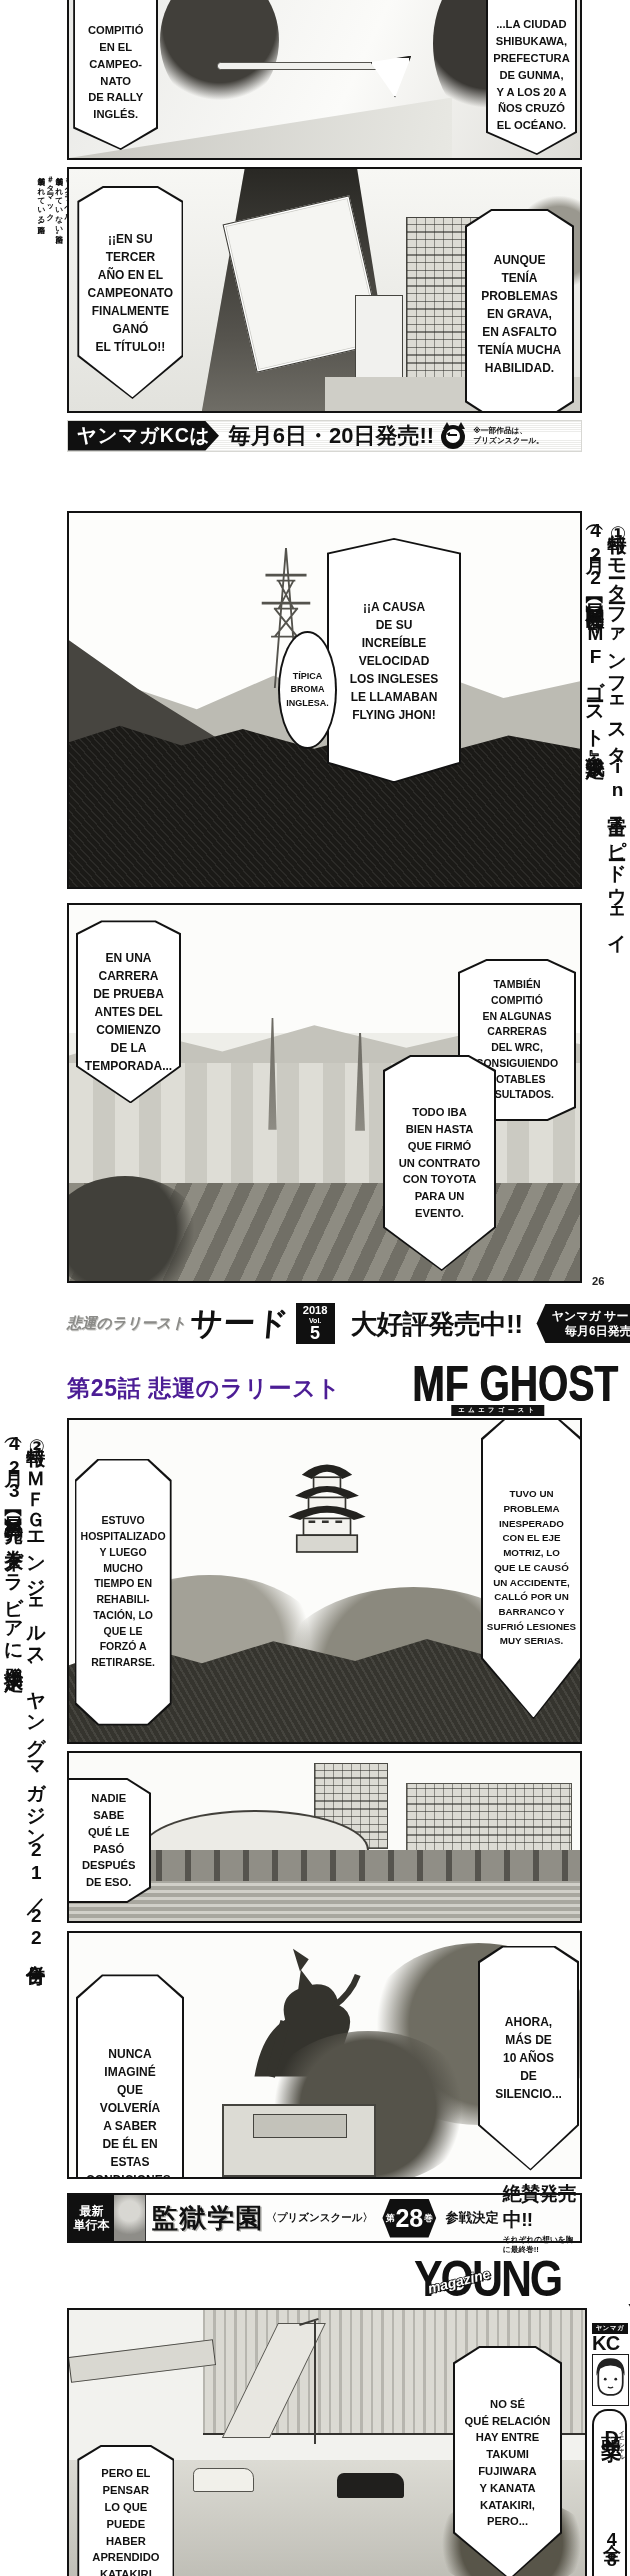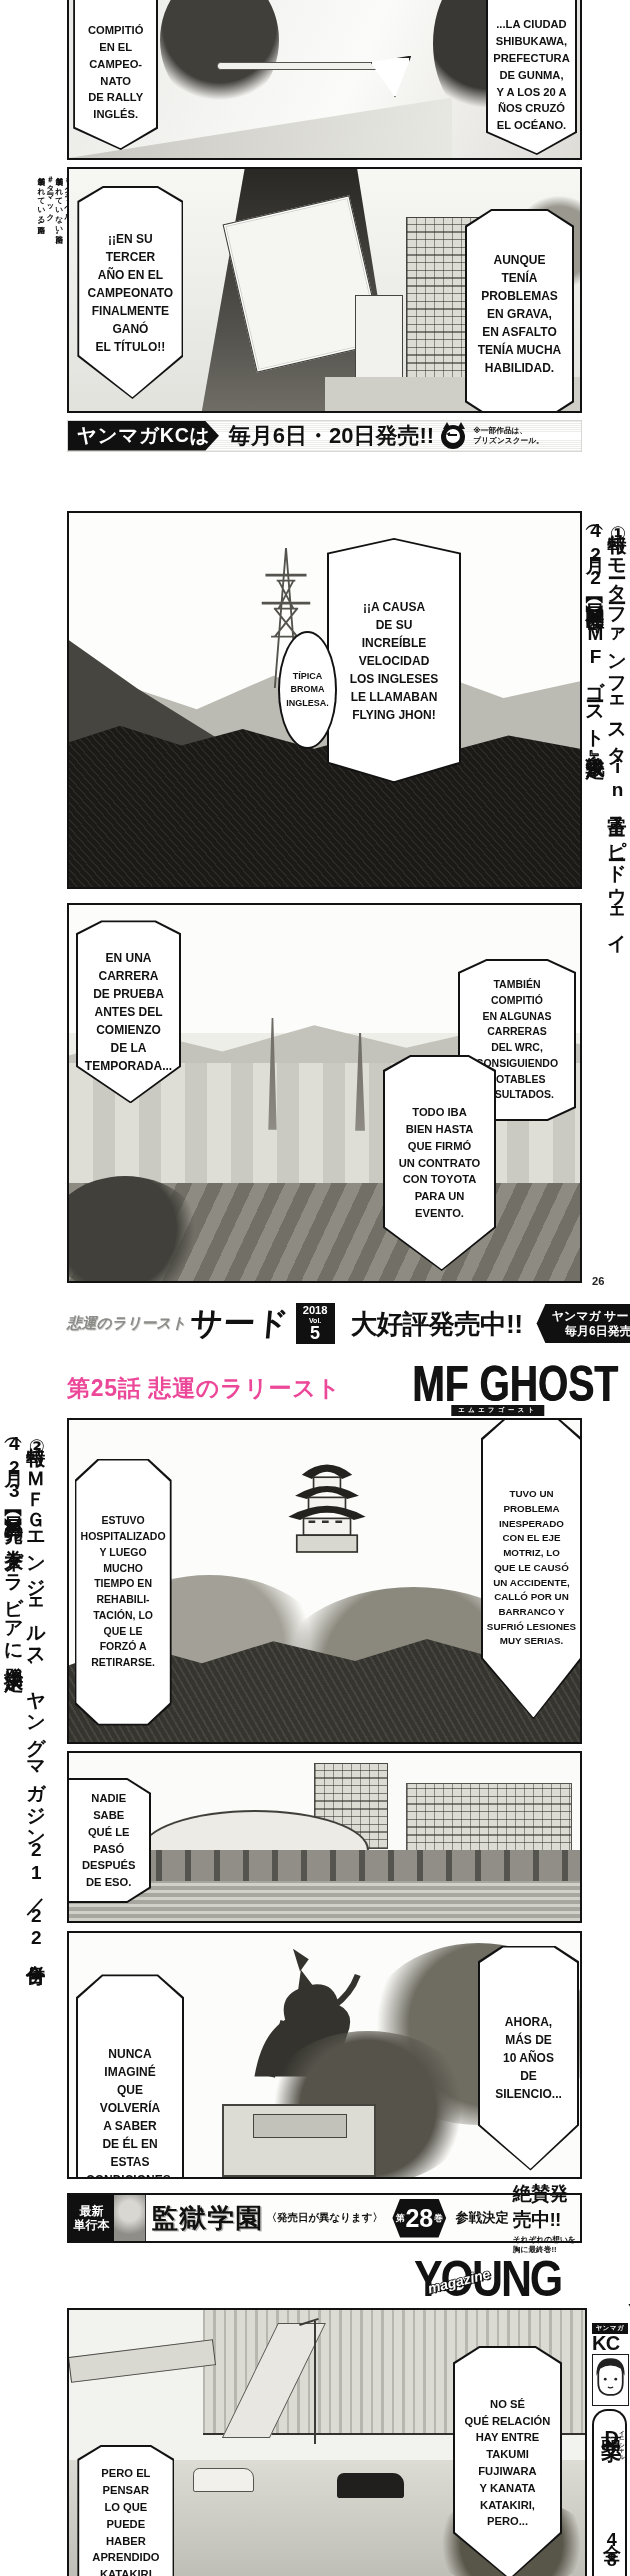--- a/index.html
+++ b/index.html
@@ -95,21 +95,21 @@
   .b3-tag { font-weight:bold; font-size:7.7px; margin-top:1.4px; }
 
   
   .mfg { position:absolute; text-align:center; }
   .mfg .big { font-weight:900; font-size:39px; letter-spacing:0px; transform:scaleY(1.3);
               transform-origin:top; color:#131313; white-space:nowrap;
               text-shadow:0.7px 0 #131313; }
   .mfg .bar { position:absolute; left:50%; transform:translateX(-50%); bottom:1.4px;
               background:#131313; color:#fff; font-size:6.3px; font-weight:bold;
               letter-spacing:3.5px; padding:0.7px 7px; white-space:nowrap; }
-  .chapter-title { position:absolute; font-weight:900; font-size:23px; letter-spacing:0.7px; color:#ec4899;text-align:right; }
+  .chapter-title { position:absolute; font-weight:900; font-size:23px; letter-spacing:0.7px; color:#4c1d95;text-align:right; }
 
   .young { position:absolute; }
   .young .main { font-weight:900; font-size:43px; letter-spacing:-2.1px; transform:scaleY(1.15);
                  color:#121212; white-space:nowrap; }
   .young .sub { position:absolute; left:12.6px; top:18px; font-style:italic; font-weight:bold;
                 font-size:14px; color:#ffffff; transform:rotate(-14deg);
                 text-shadow:-0.7px -0.7px 0 #121212,0.7px -0.7px 0 #121212,-0.7px 0.7px 0 #121212,1.4px 1.4px 0 #121212; }
 
   
   .kc-ym { font-weight:900; font-size:24px; line-height:.85; letter-spacing:-1.4px;margin-left:36px; }
@@ -395,21 +395,21 @@
 DE
 SILENCIO...</div>
     </div>
   </div>
 
   <div class="banner b3 hatch" style="left:67px; top:2193px; width:515px; height:50px;">
     <div class="b3-label">最新
 単行本</div>
     <div class="b3-face"></div>
     <div class="b3-title">監獄学園</div>
-    <div class="b3-sub">〈発売日が異なります〉</div>
+    <div class="b3-sub">〈プリズンスクール〉</div>
     <div class="b3-hex">
       <span class="sm">第</span>
       <span class="lg">28</span>
       <span class="sm">巻</span>
     </div>
     <div class="b3-author">参戦決定</div>
     <div class="b3-right">
       <div class="b3-status">絶賛発売中!!</div>
       <div class="b3-tag">それぞれの想いを胸に最終巻!!</div>
     </div>

